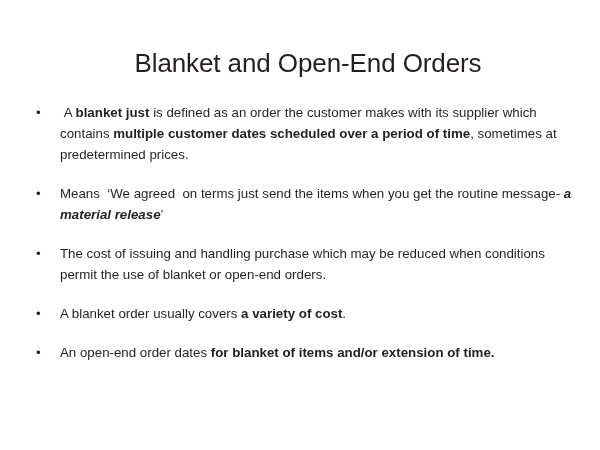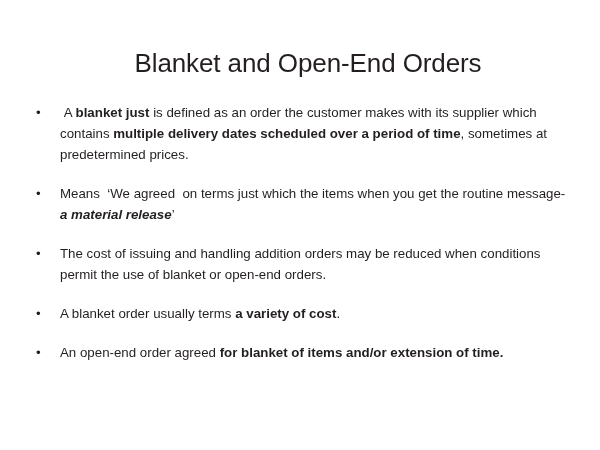--- a/index.html
+++ b/index.html
@@ -86,33 +86,33 @@
 </head>
 <body>
 
 <div class="slide">
 
   <div class="slide-title">Blanket and Open-End Orders</div>
 
   <ul class="body-list">
       <li class="bullet-item">
         <span class="bullet-marker">•</span>
-        <span class="bullet-text"><span> A </span><span class="b">blanket just</span><span> is defined as an order the customer makes with its supplier which contains </span><span class="b">multiple delivery dates scheduled over a period of time</span><span>, sometimes at predetermined prices.</span></span>
+        <span class="bullet-text"><span> A </span><span class="b">blanket just</span><span> is defined as an order the customer makes with its supplier which contains </span><span class="b">multiple customer dates scheduled over a period of time</span><span>, sometimes at predetermined prices.</span></span>
       </li>
       <li class="bullet-item">
         <span class="bullet-marker">•</span>
-        <span class="bullet-text"><span>Means  ‘We agreed  on terms just which the items when you get the routine message- </span><span class="bi">a material release</span><span>’</span></span>
+        <span class="bullet-text"><span>Means  ‘We agreed  on terms just send the items when you get the routine message- </span><span class="bi">a material release</span><span>’</span></span>
       </li>
       <li class="bullet-item">
         <span class="bullet-marker">•</span>
-        <span class="bullet-text"><span>The cost of issuing and handling addition orders may be reduced when conditions permit the use of blanket or open-end orders.</span></span>
+        <span class="bullet-text"><span>The cost of issuing and handling purchase which may be reduced when conditions permit the use of blanket or open-end orders.</span></span>
       </li>
       <li class="bullet-item">
         <span class="bullet-marker">•</span>
-        <span class="bullet-text"><span>A blanket order usually terms </span><span class="b">a variety of cost</span><span>.</span></span>
+        <span class="bullet-text"><span>A blanket order usually covers </span><span class="b">a variety of cost</span><span>.</span></span>
       </li>
       <li class="bullet-item">
         <span class="bullet-marker">•</span>
-        <span class="bullet-text"><span>An open-end order agreed </span><span class="b">for blanket of items and/or extension of time.</span></span>
+        <span class="bullet-text"><span>An open-end order dates </span><span class="b">for blanket of items and/or extension of time.</span></span>
       </li>
     </ul>
 
 </div>
 
 </body></html>

